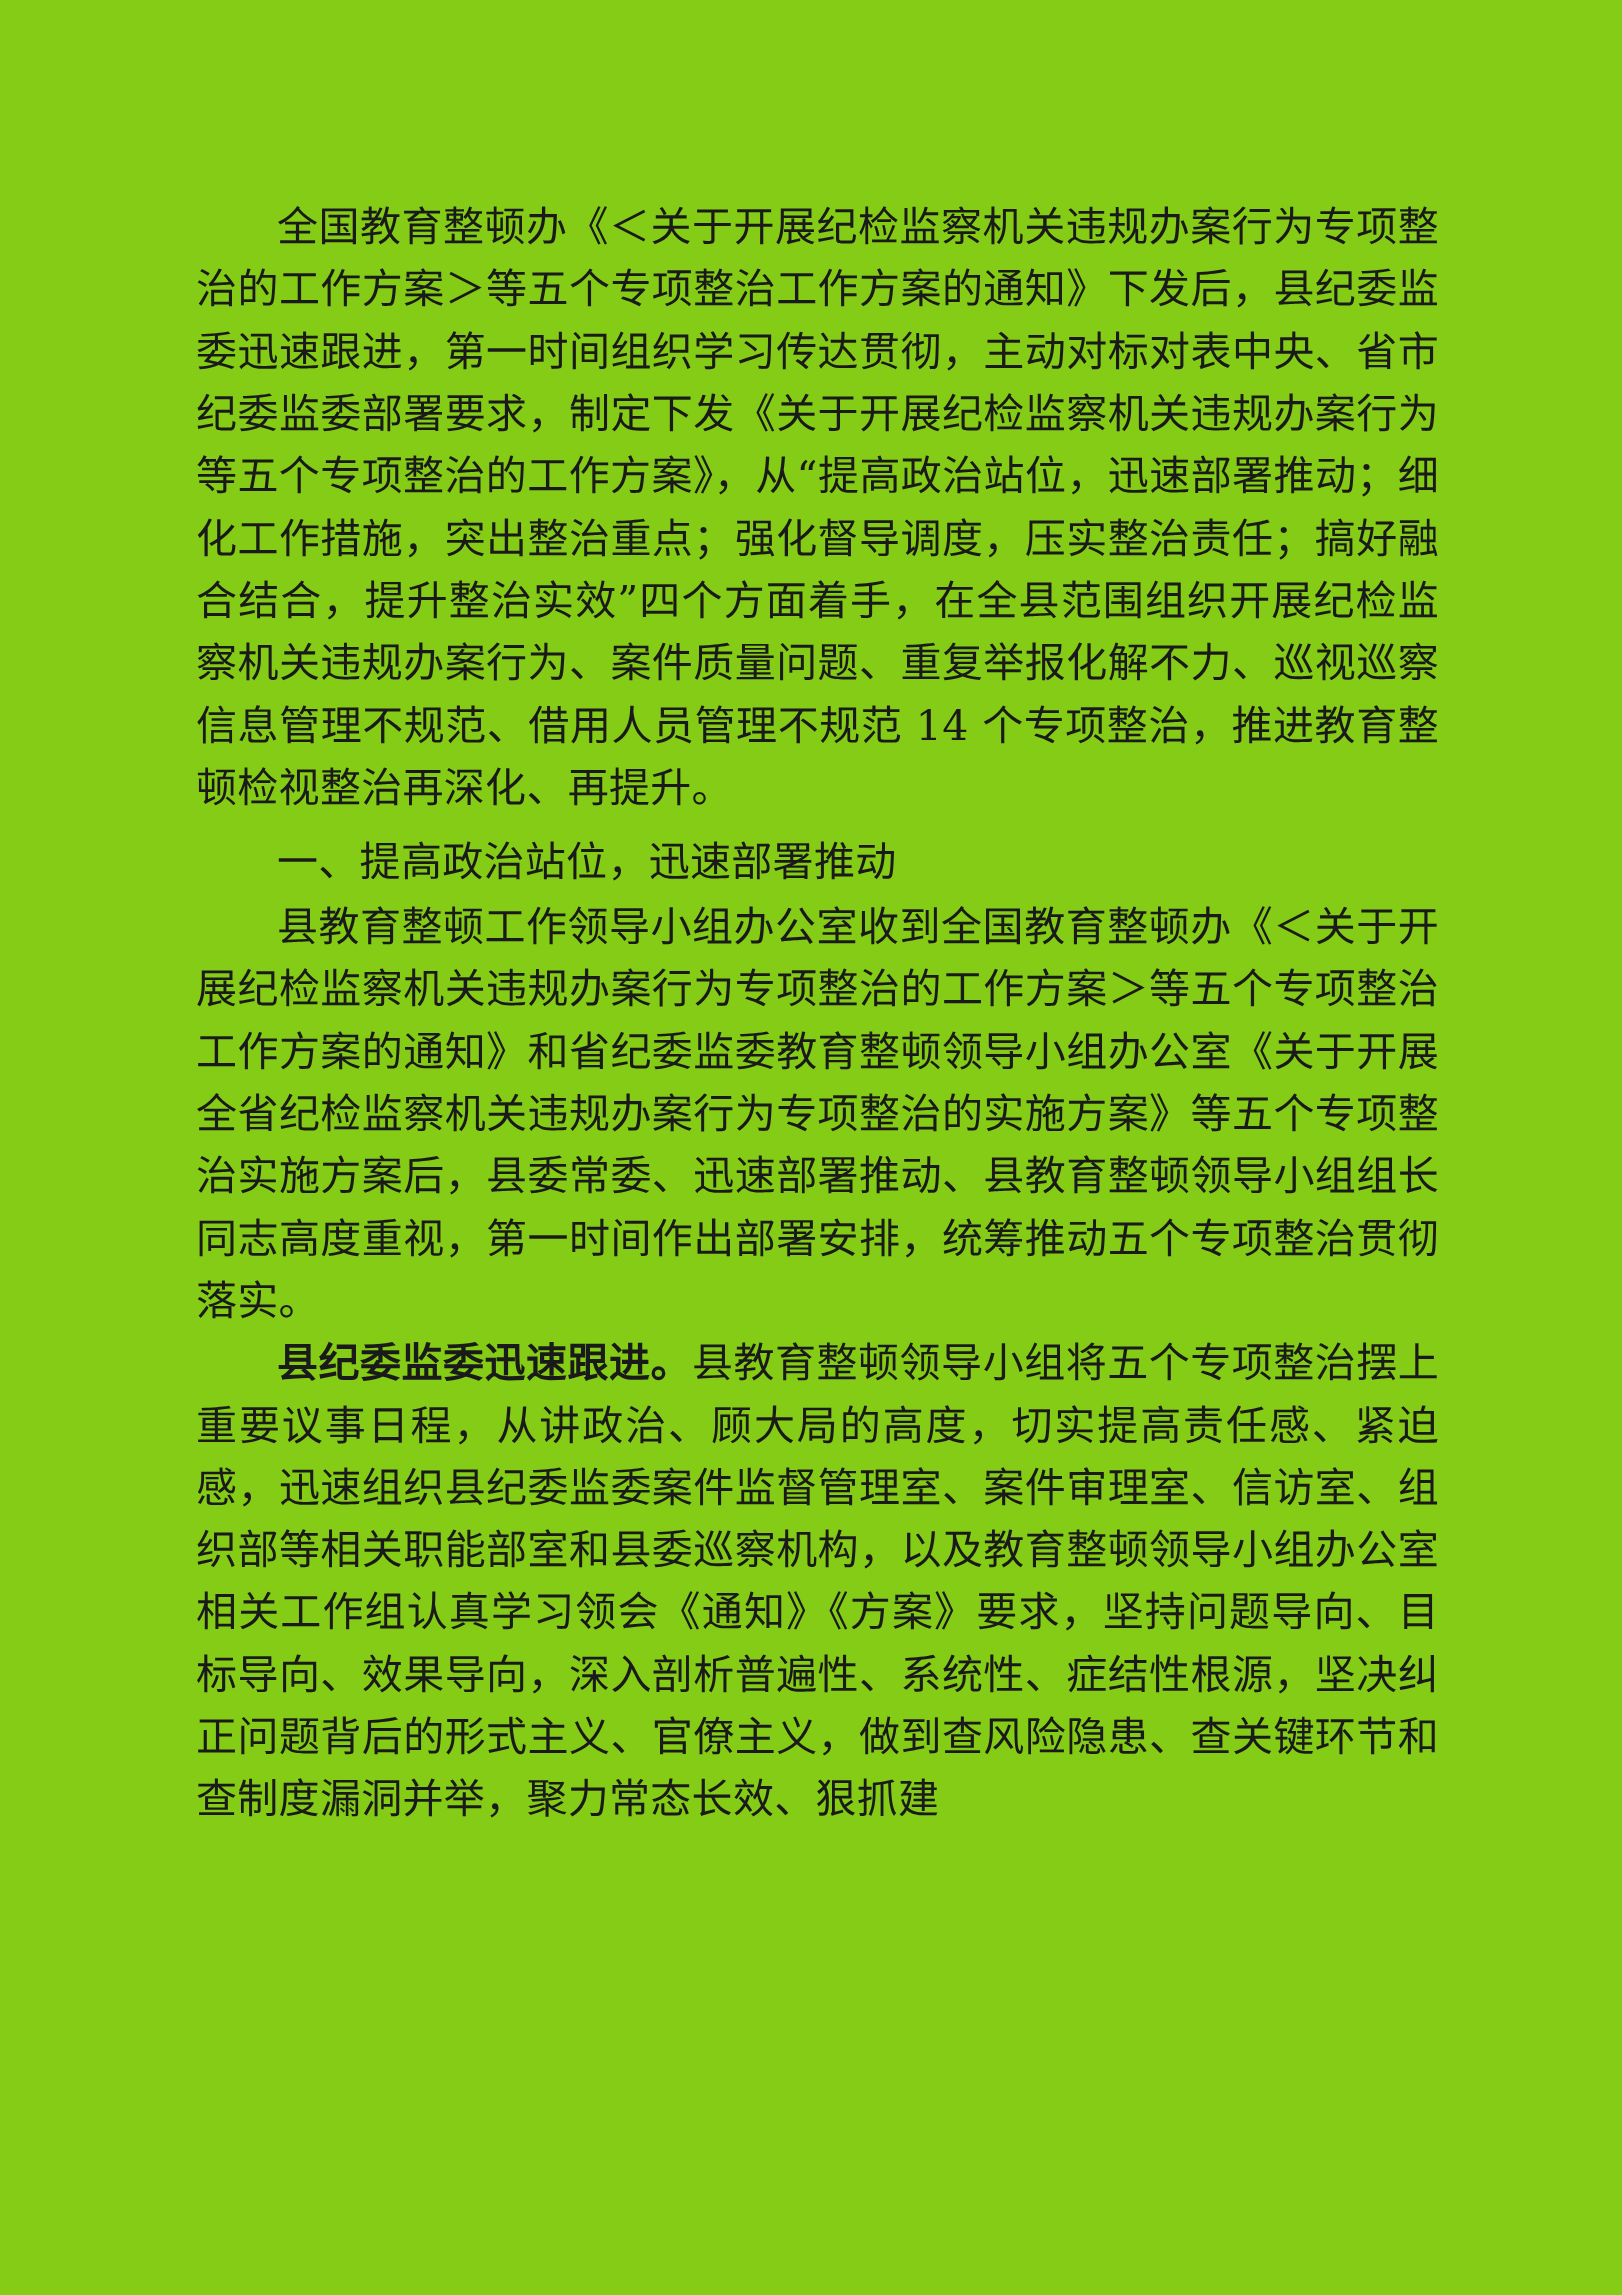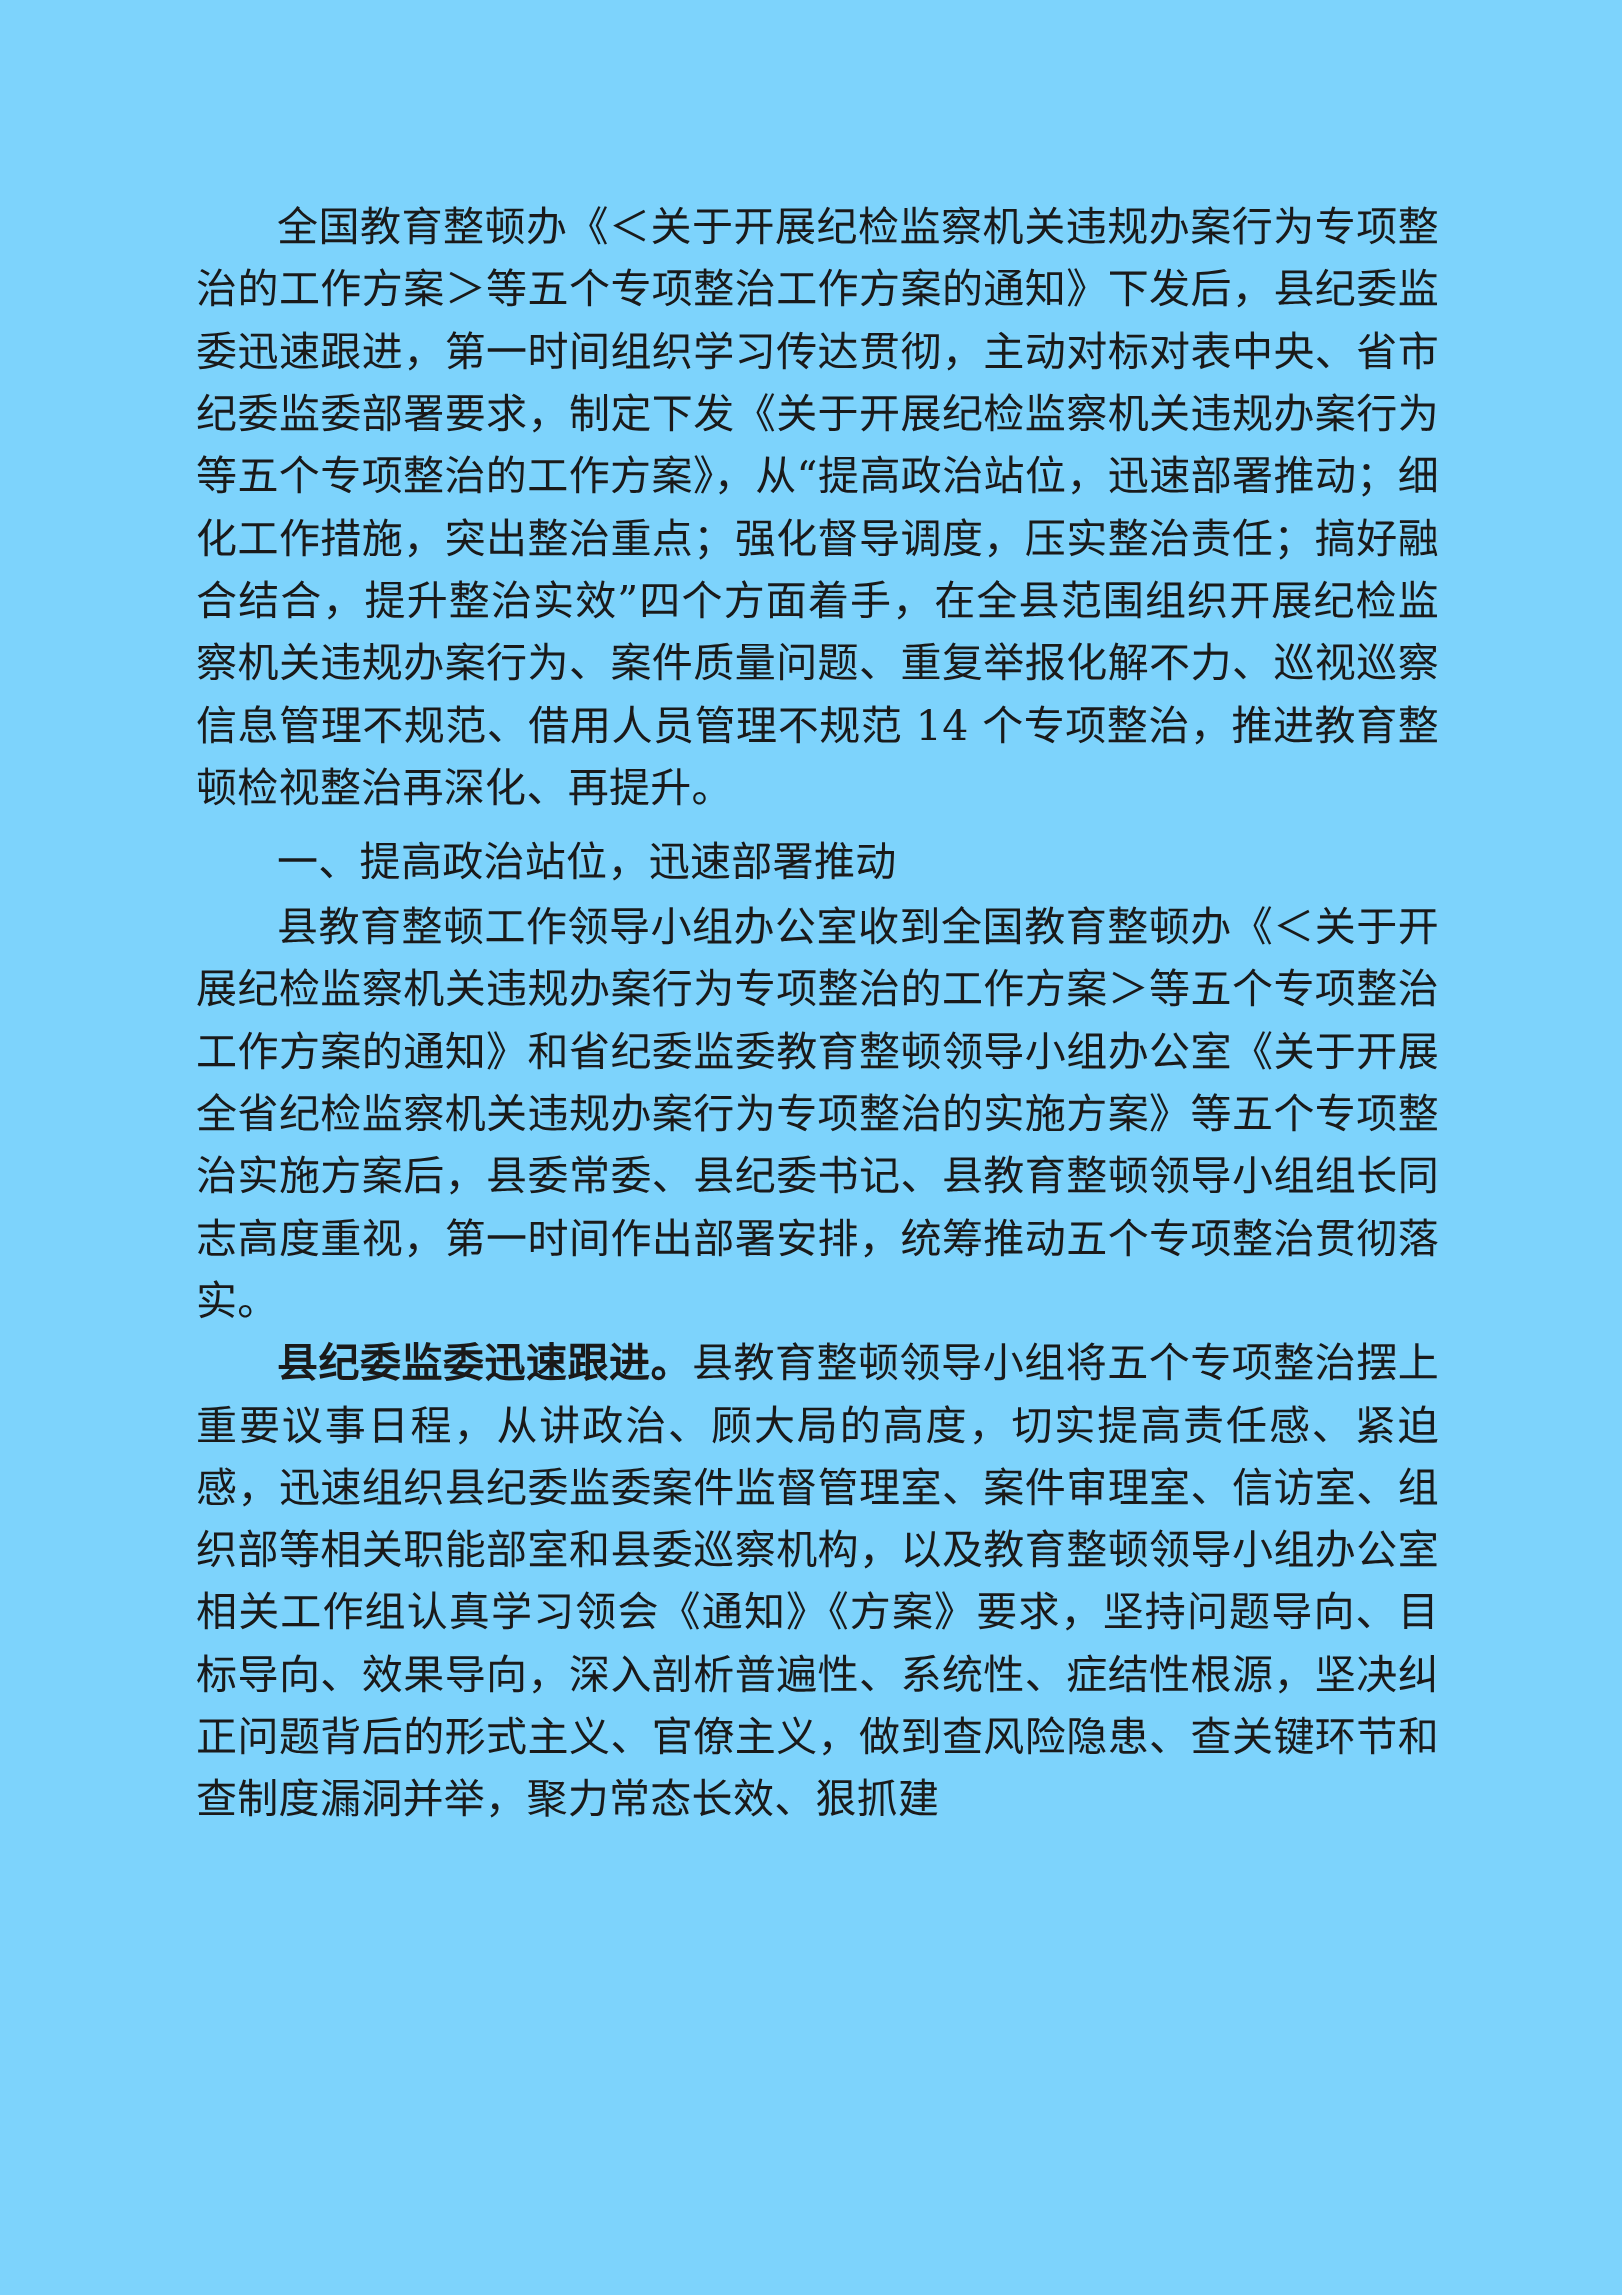--- a/index.html
+++ b/index.html
@@ -4,21 +4,21 @@
 <style>
   html, body {
     margin: 0;
     padding: 0;
     background: #ffffff;
   }
   .page {
     position: relative;
     width: 1623px;
     height: 2295px;
-    background: #7dd3fc;
+    background: #84cc16;
     box-sizing: border-box;
     padding: 196px 182px 131px 196px;
     font-family: "DejaVu Serif", "Liberation Serif", serif;
     color: #1a1a1a;
   }
   .doc-body {
     width: 1243px;
   }
   p {
     margin: 0;
@@ -44,19 +44,19 @@
 </head>
 <body>
 
 <div class="page">
   <div class="doc-body">
 
     <p class="indent">全国教育整顿办《＜关于开展纪检监察机关违规办案行为专项整治的工作方案＞等五个专项整治工作方案的通知》下发后，县纪委监委迅速跟进，第一时间组织学习传达贯彻，主动对标对表中央、省市纪委监委部署要求，制定下发《关于开展纪检监察机关违规办案行为等五个专项整治的工作方案》，从“提高政治站位，迅速部署推动；细化工作措施，突出整治重点；强化督导调度，压实整治责任；搞好融合结合，提升整治实效”四个方面着手，在全县范围组织开展纪检监察机关违规办案行为、案件质量问题、重复举报化解不力、巡视巡察信息管理不规范、借用人员管理不规范 14 个专项整治，推进教育整顿检视整治再深化、再提升。</p>
 
     <p class="heading">一、提高政治站位，迅速部署推动</p>
 
-    <p class="indent">县教育整顿工作领导小组办公室收到全国教育整顿办《＜关于开展纪检监察机关违规办案行为专项整治的工作方案＞等五个专项整治工作方案的通知》和省纪委监委教育整顿领导小组办公室《关于开展全省纪检监察机关违规办案行为专项整治的实施方案》等五个专项整治实施方案后，县委常委、县纪委书记、县教育整顿领导小组组长同志高度重视，第一时间作出部署安排，统筹推动五个专项整治贯彻落实。</p>
+    <p class="indent">县教育整顿工作领导小组办公室收到全国教育整顿办《＜关于开展纪检监察机关违规办案行为专项整治的工作方案＞等五个专项整治工作方案的通知》和省纪委监委教育整顿领导小组办公室《关于开展全省纪检监察机关违规办案行为专项整治的实施方案》等五个专项整治实施方案后，县委常委、迅速部署推动、县教育整顿领导小组组长同志高度重视，第一时间作出部署安排，统筹推动五个专项整治贯彻落实。</p>
 
     <p class="indent"><span class="lead">县纪委监委迅速跟进。</span><span>县教育整顿领导小组将五个专项整治摆上重要议事日程，从讲政治、顾大局的高度，切实提高责任感、紧迫感，迅速组织县纪委监委案件监督管理室、案件审理室、信访室、组织部等相关职能部室和县委巡察机构，以及教育整顿领导小组办公室相关工作组认真学习领会《通知》《方案》要求，坚持问题导向、目标导向、效果导向，深入剖析普遍性、系统性、症结性根源，坚决纠正问题背后的形式主义、官僚主义，做到查风险隐患、查关键环节和查制度漏洞并举，聚力常态长效、狠抓建</span></p>
 
   </div>
 </div>
 
 
 </body></html>

